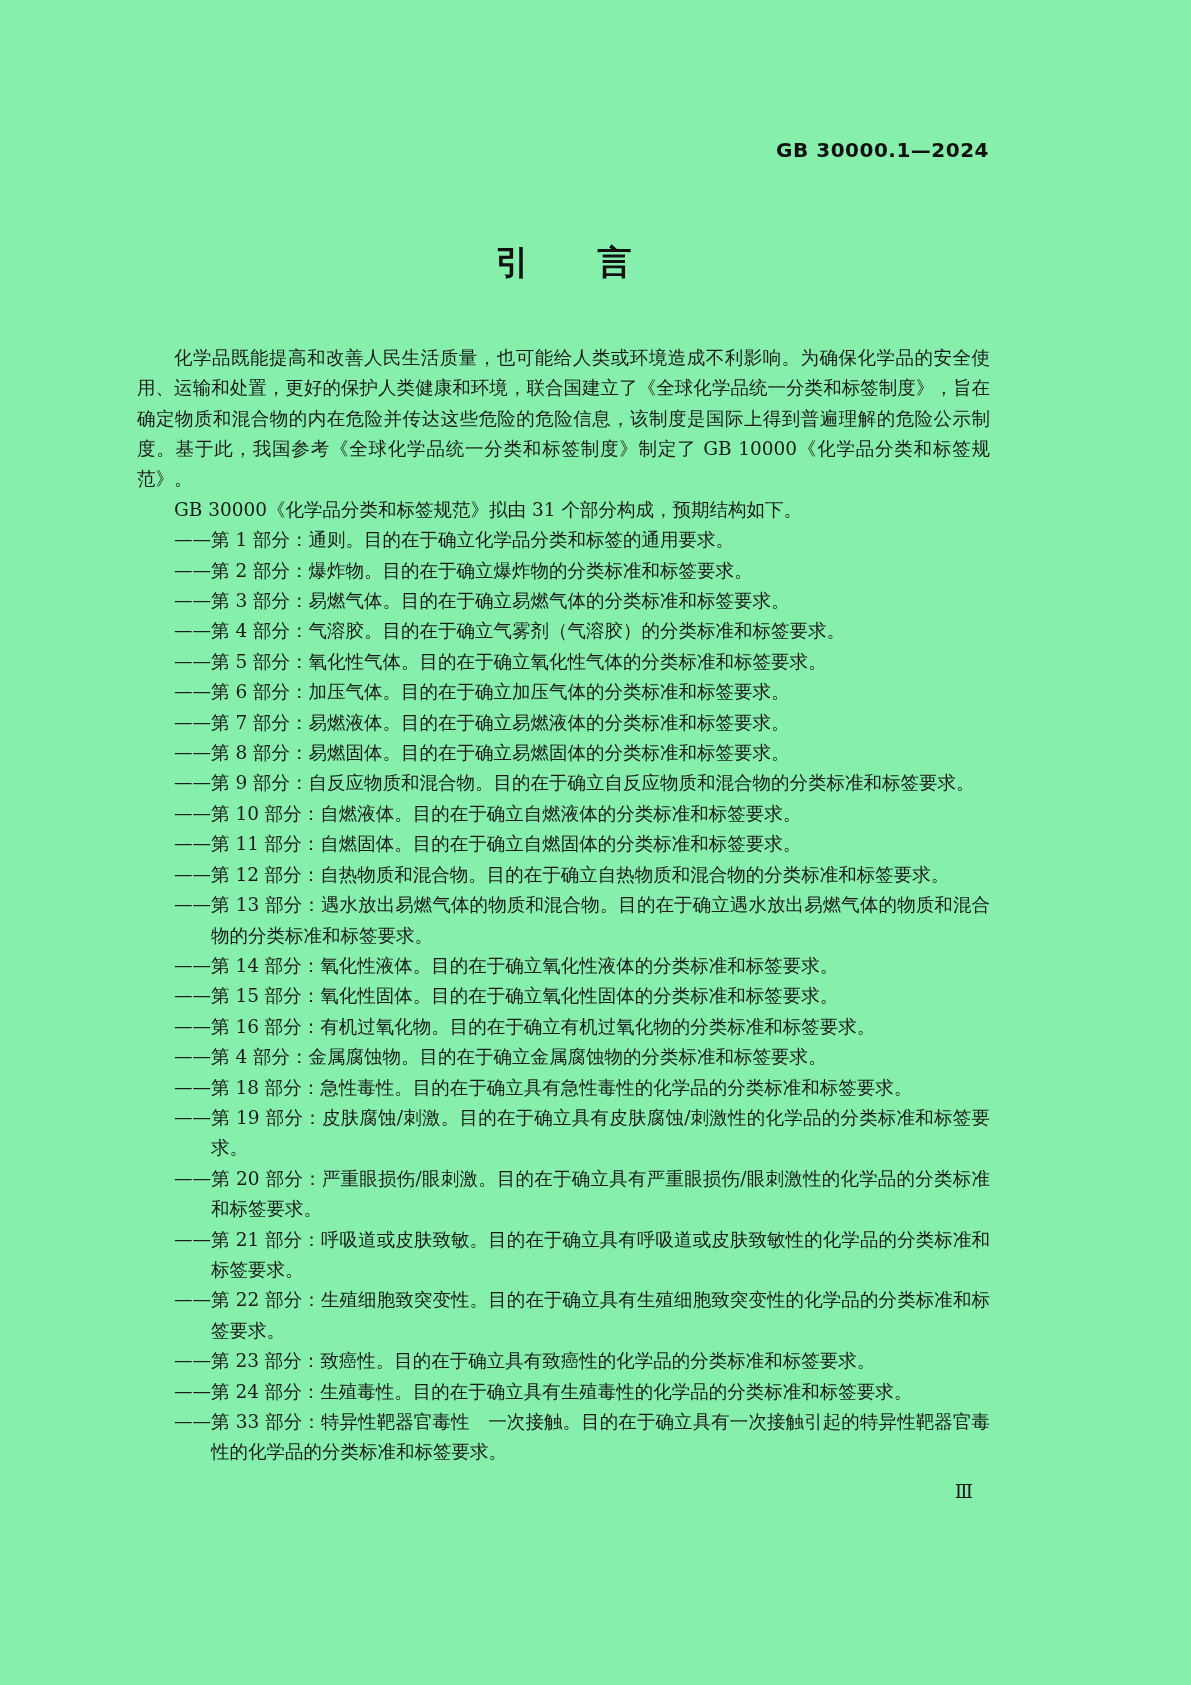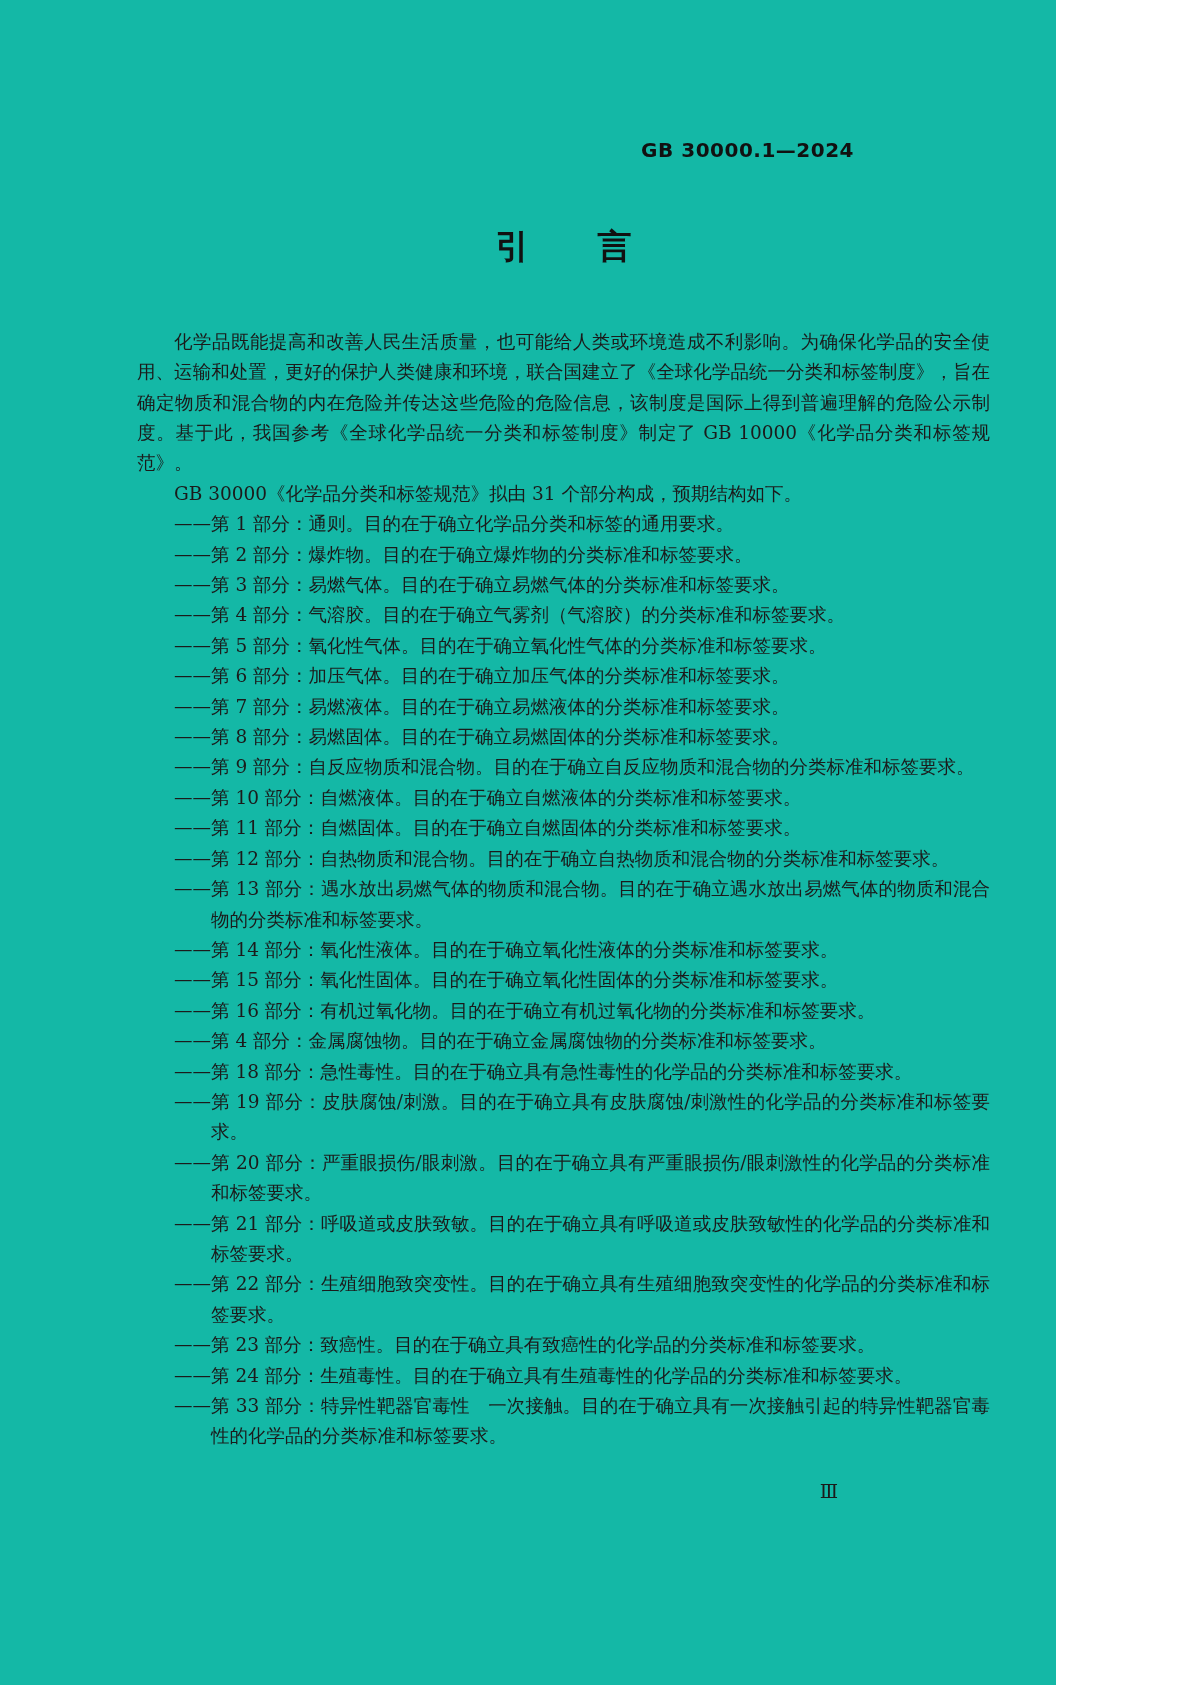--- a/index.html
+++ b/index.html
@@ -2,23 +2,23 @@
 <html><head>
 <meta charset="utf-8">
 <style>
   html, body {
     margin: 0;
     padding: 0;
     background: #ffffff;
   }
   .page {
     position: relative;
-    width: 1056px;
+    width: 1191px;
     height: 1685px;
-    background: #14b8a6;
+    background: #86efac;
     overflow: hidden;
     color: #1b1b1b;
     font-family: "DejaVu Serif", "Liberation Serif", serif;
   }
   .doc-number {
     position: absolute;
     top: 138px;
     right: 202px;
     font-family: "DejaVu Sans", "Liberation Sans", sans-serif;
     font-weight: 700;
@@ -36,21 +36,21 @@
     line-height: 30.4px;
     text-align: justify;
   }
   .page-title {
     font-family: "DejaVu Sans", "Liberation Sans", sans-serif;
     font-weight: 700;
     font-size: 34px;
     line-height: 1.2;
     text-align: center;
     text-indent: 0;
-    margin: 0 0 60px 0;
+    margin: 16px 0 60px 0;
     color: #111;
   }
   .para {
     margin: 0;
     text-indent: 2em;
   }
   .list-item {
     margin: 0;
     padding-left: 4em;
     text-indent: -2em;

